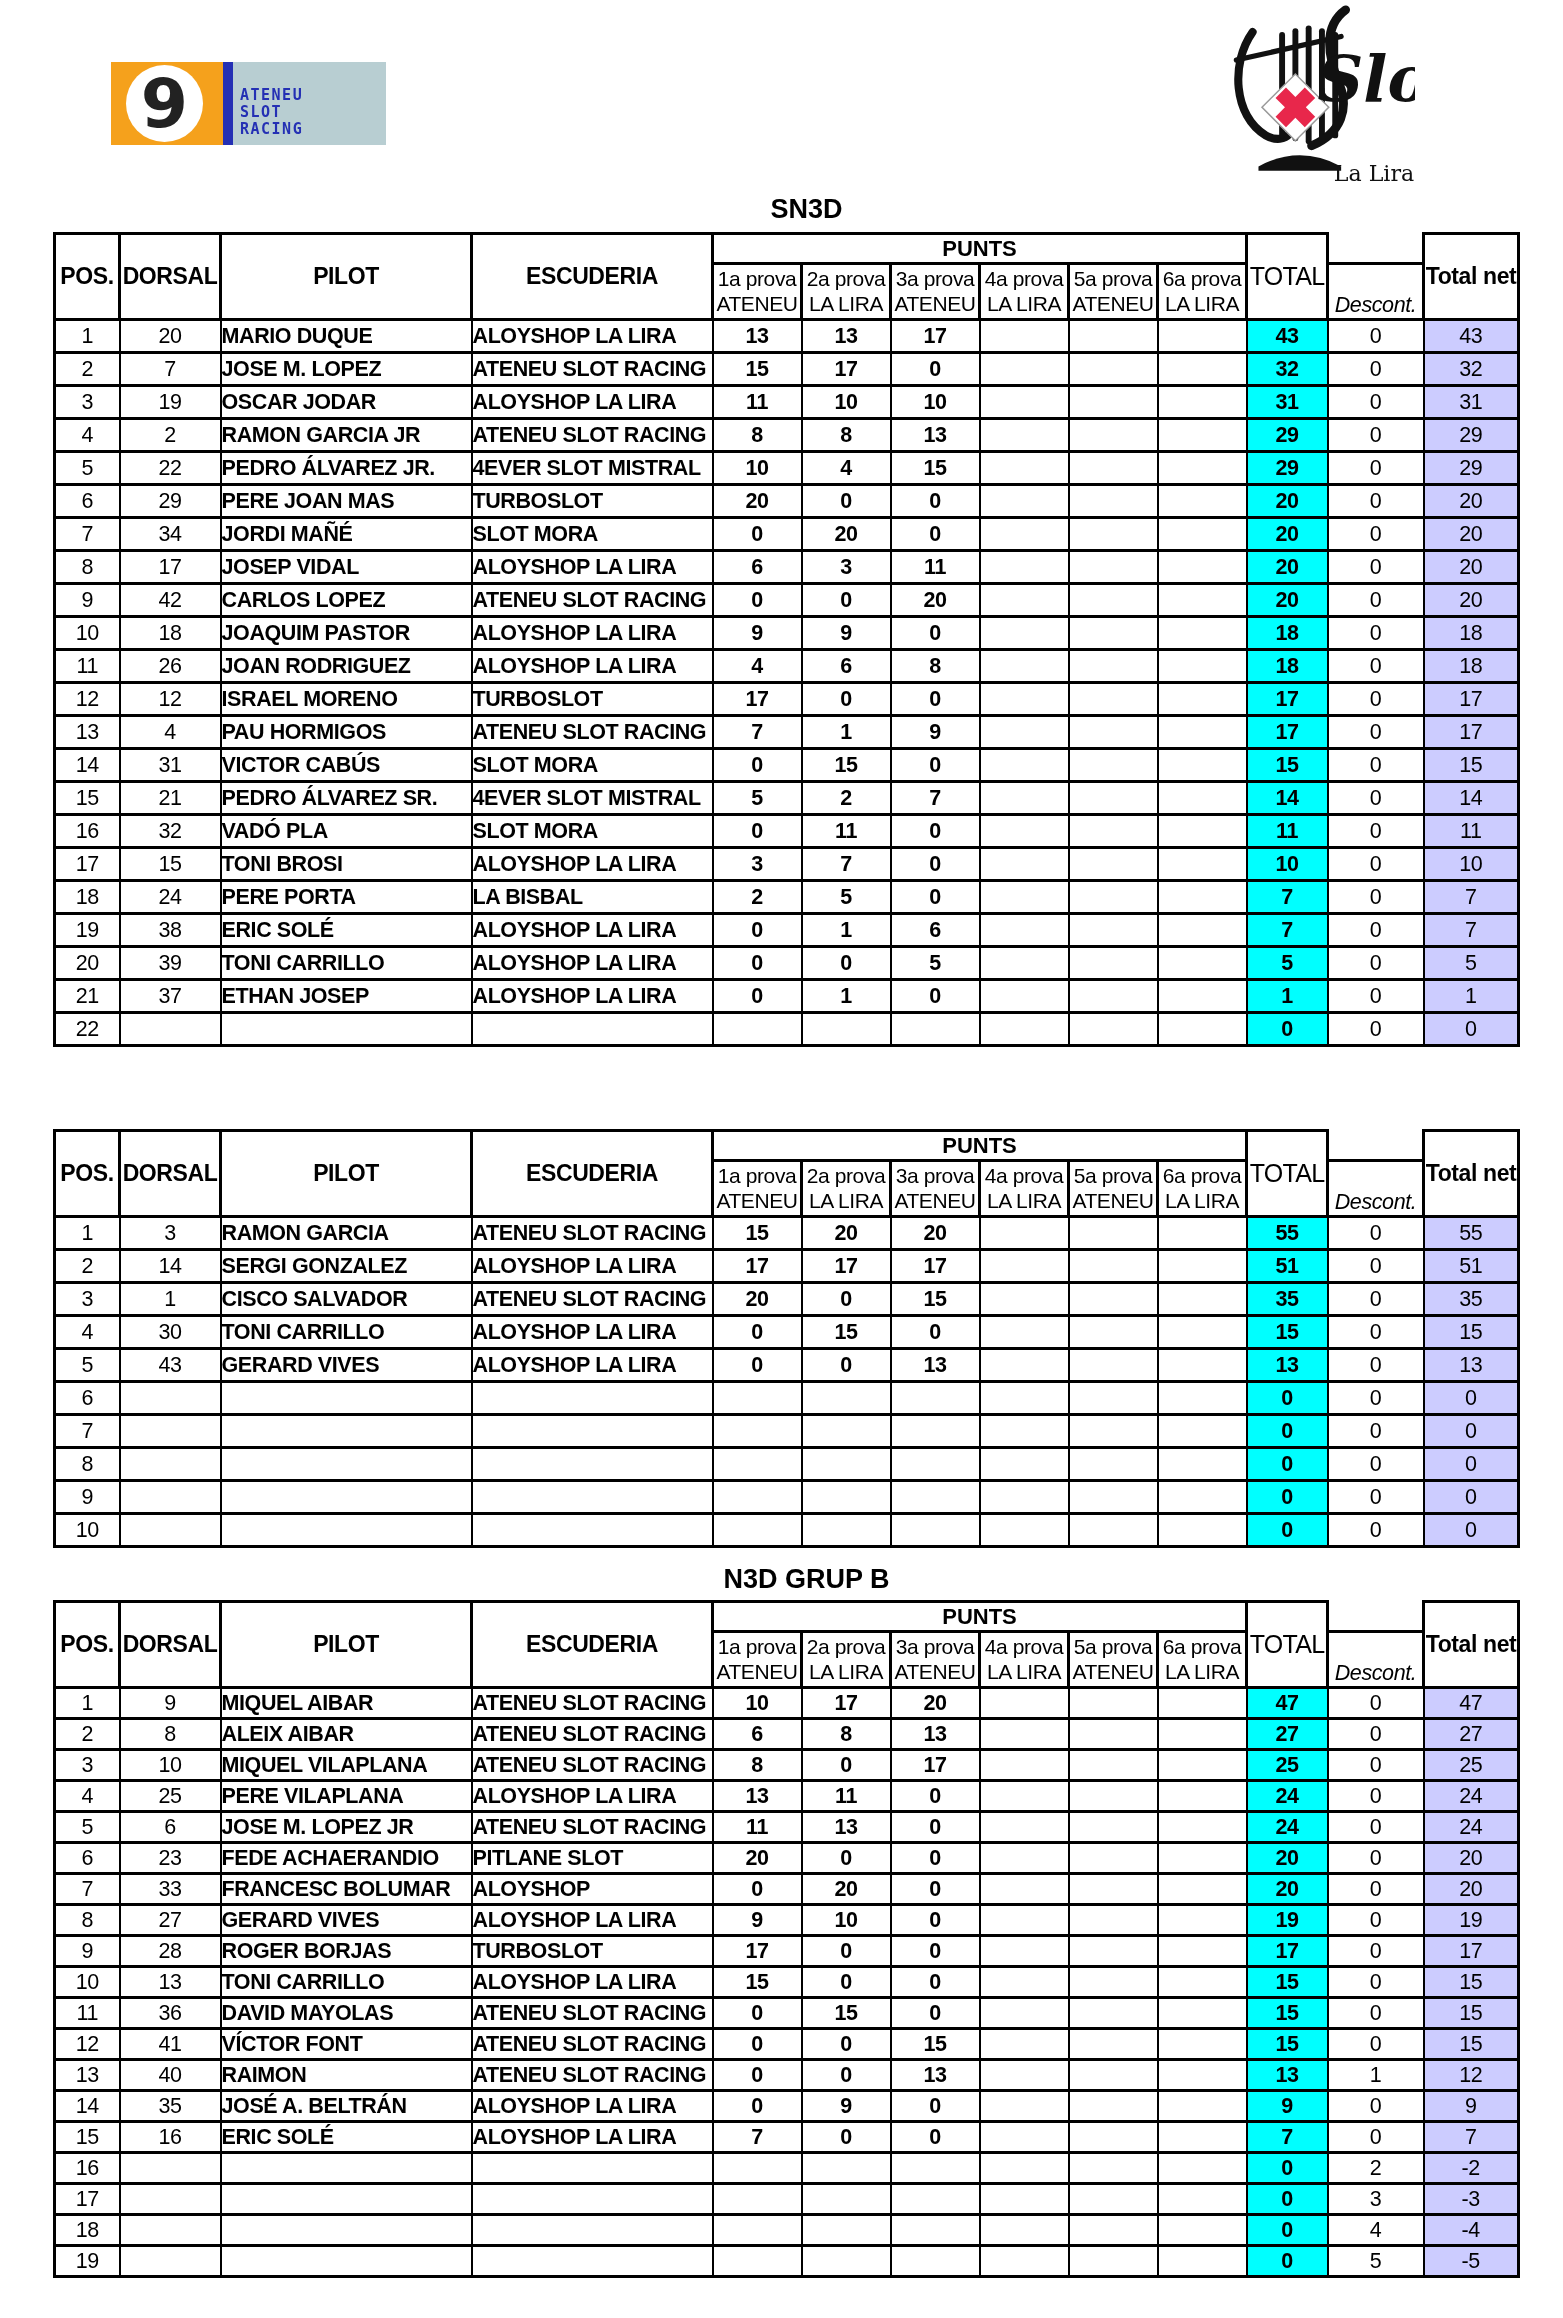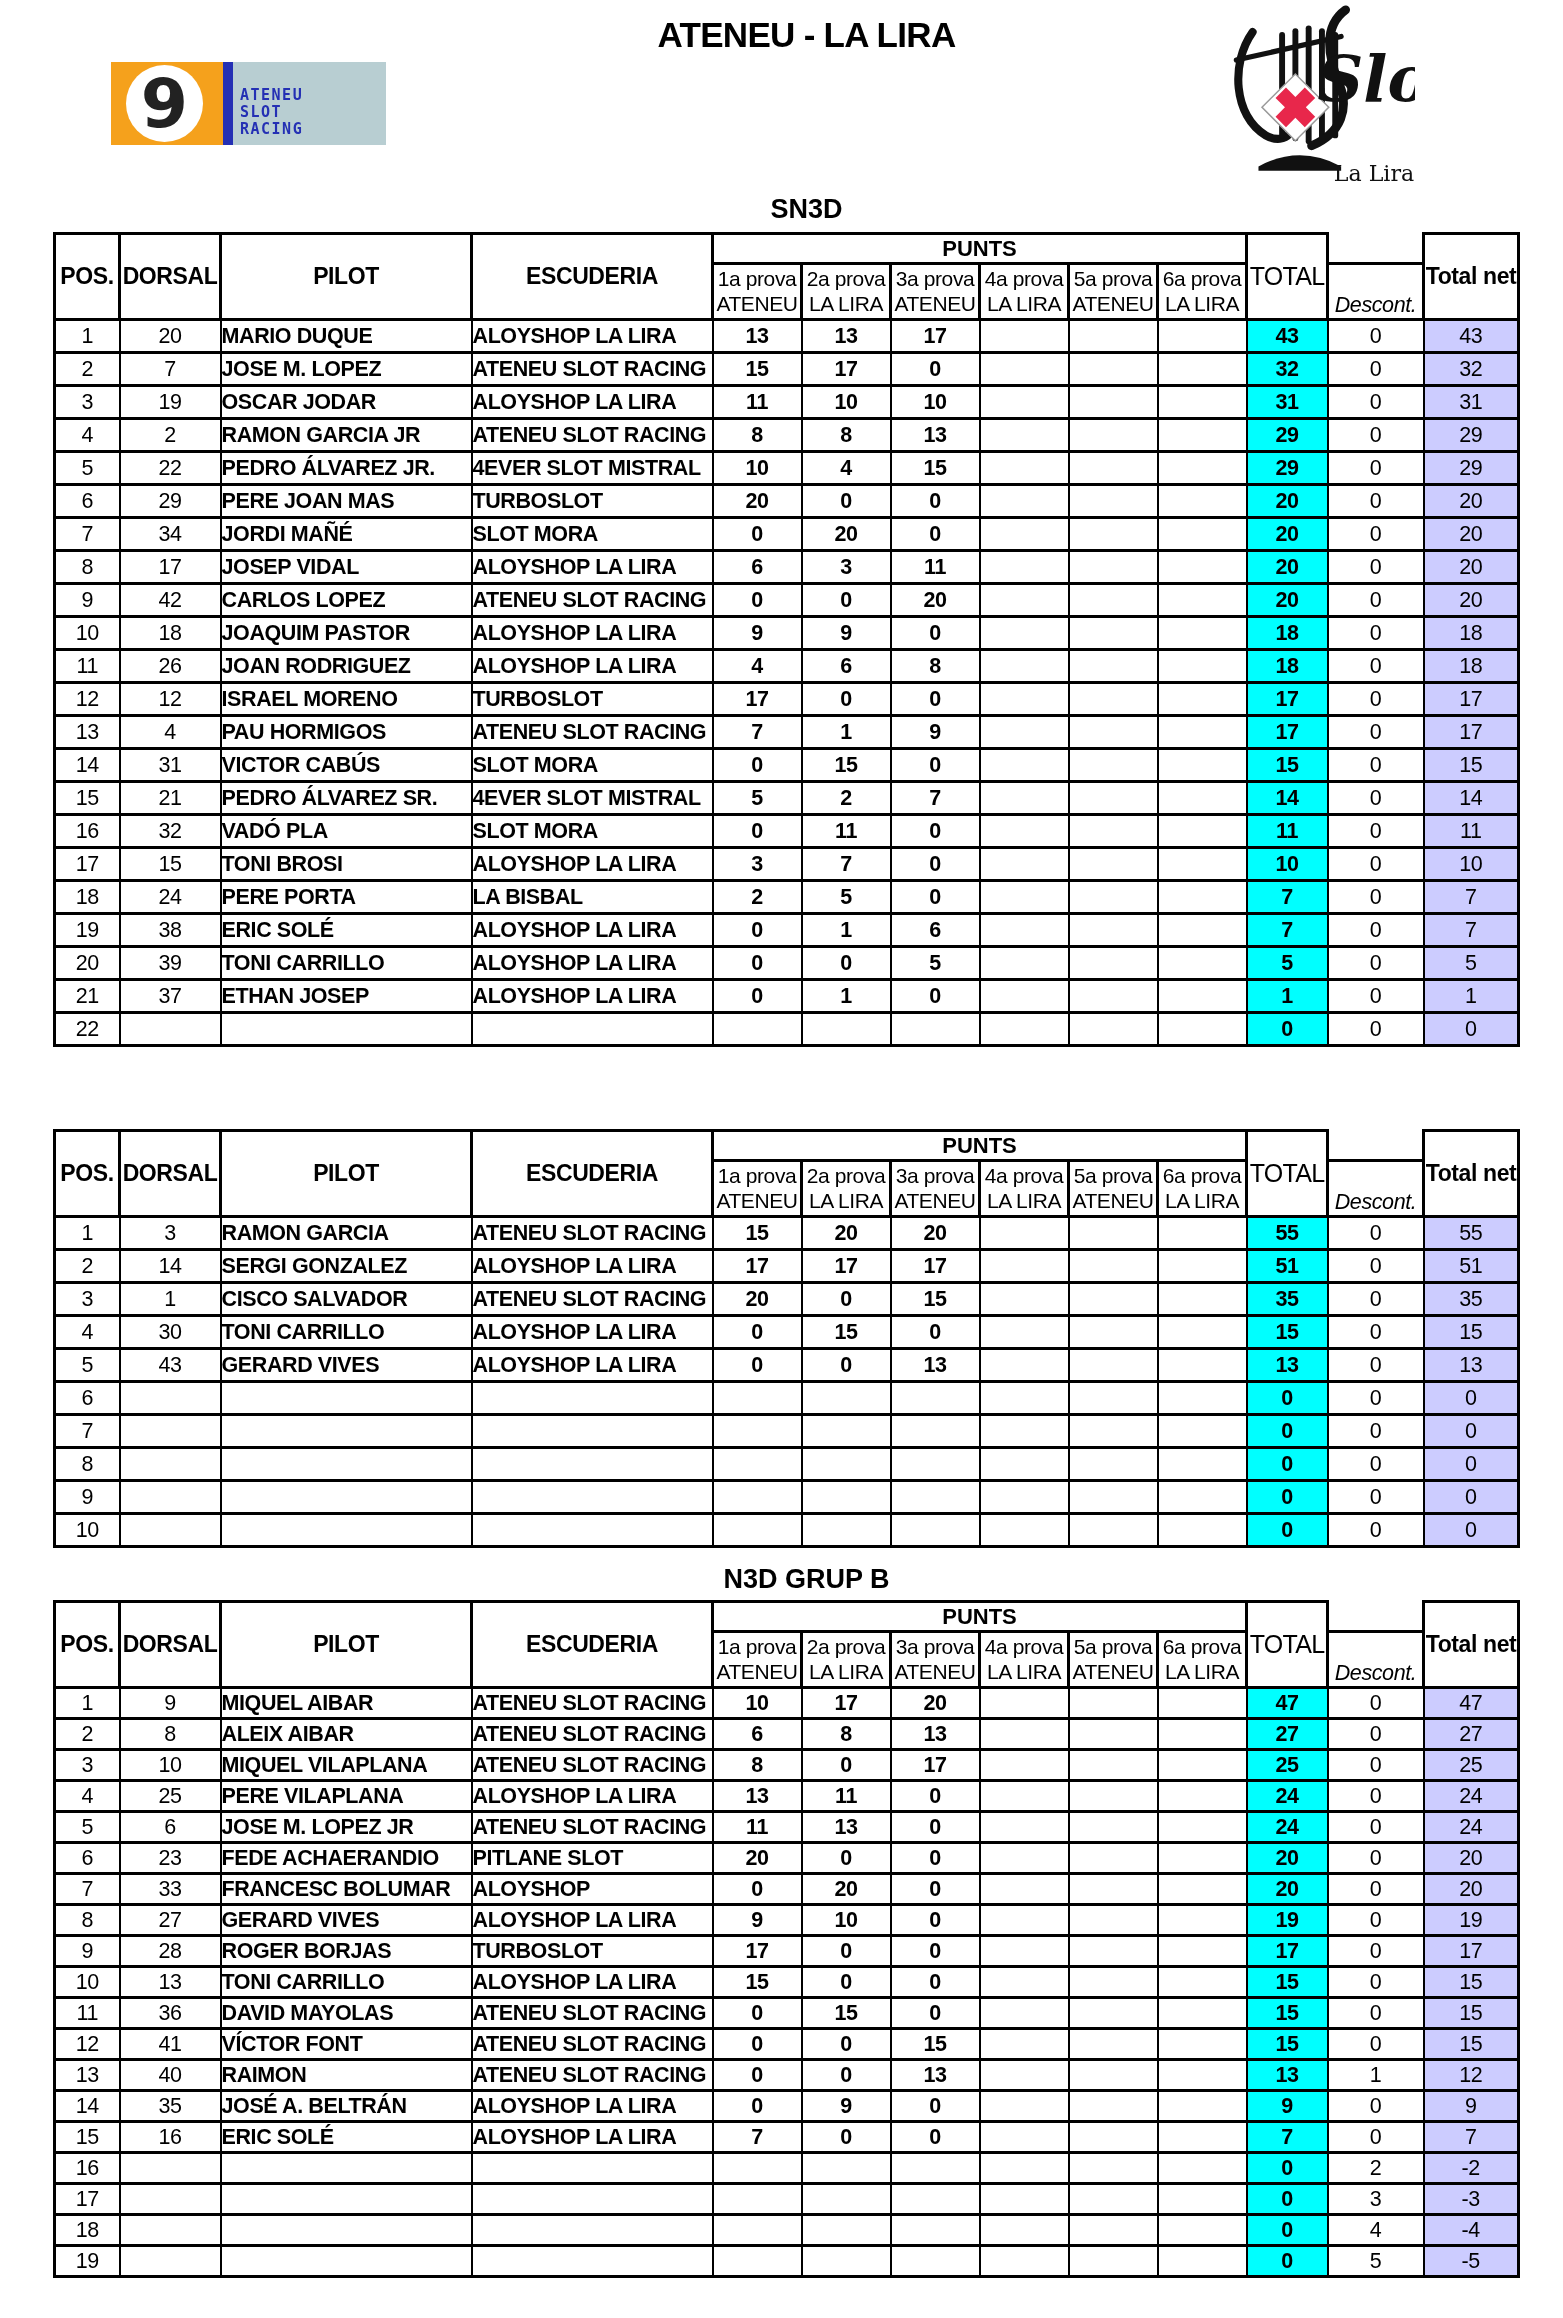--- a/index.html
+++ b/index.html
@@ -113,21 +113,20 @@
   </div>
   <div class="la-bar"></div>
   <div class="la-right">
     <span>ATENEU</span>
     <span>SLOT</span>
     <span>RACING</span>
   </div>
 </div>
 
 <div class="title-block">
-  <div>ATENEU - LA LIRA</div>
 </div>
 
 <div class="logo-lalira">
   <svg width="192" height="186" viewBox="0 0 260 252">
     <g fill="none" stroke="#111" stroke-linecap="round">
       <path d="M40,38 C10,80 14,152 58,178 C72,186 84,183 90,176" stroke-width="11"></path>
       <path d="M18,76 L160,44" stroke-width="7"></path>
       <line x1="80" y1="42" x2="80" y2="178" stroke-width="8"></line>
       <line x1="98" y1="37" x2="98" y2="182" stroke-width="8"></line>
       <line x1="116" y1="33" x2="116" y2="186" stroke-width="8"></line>

